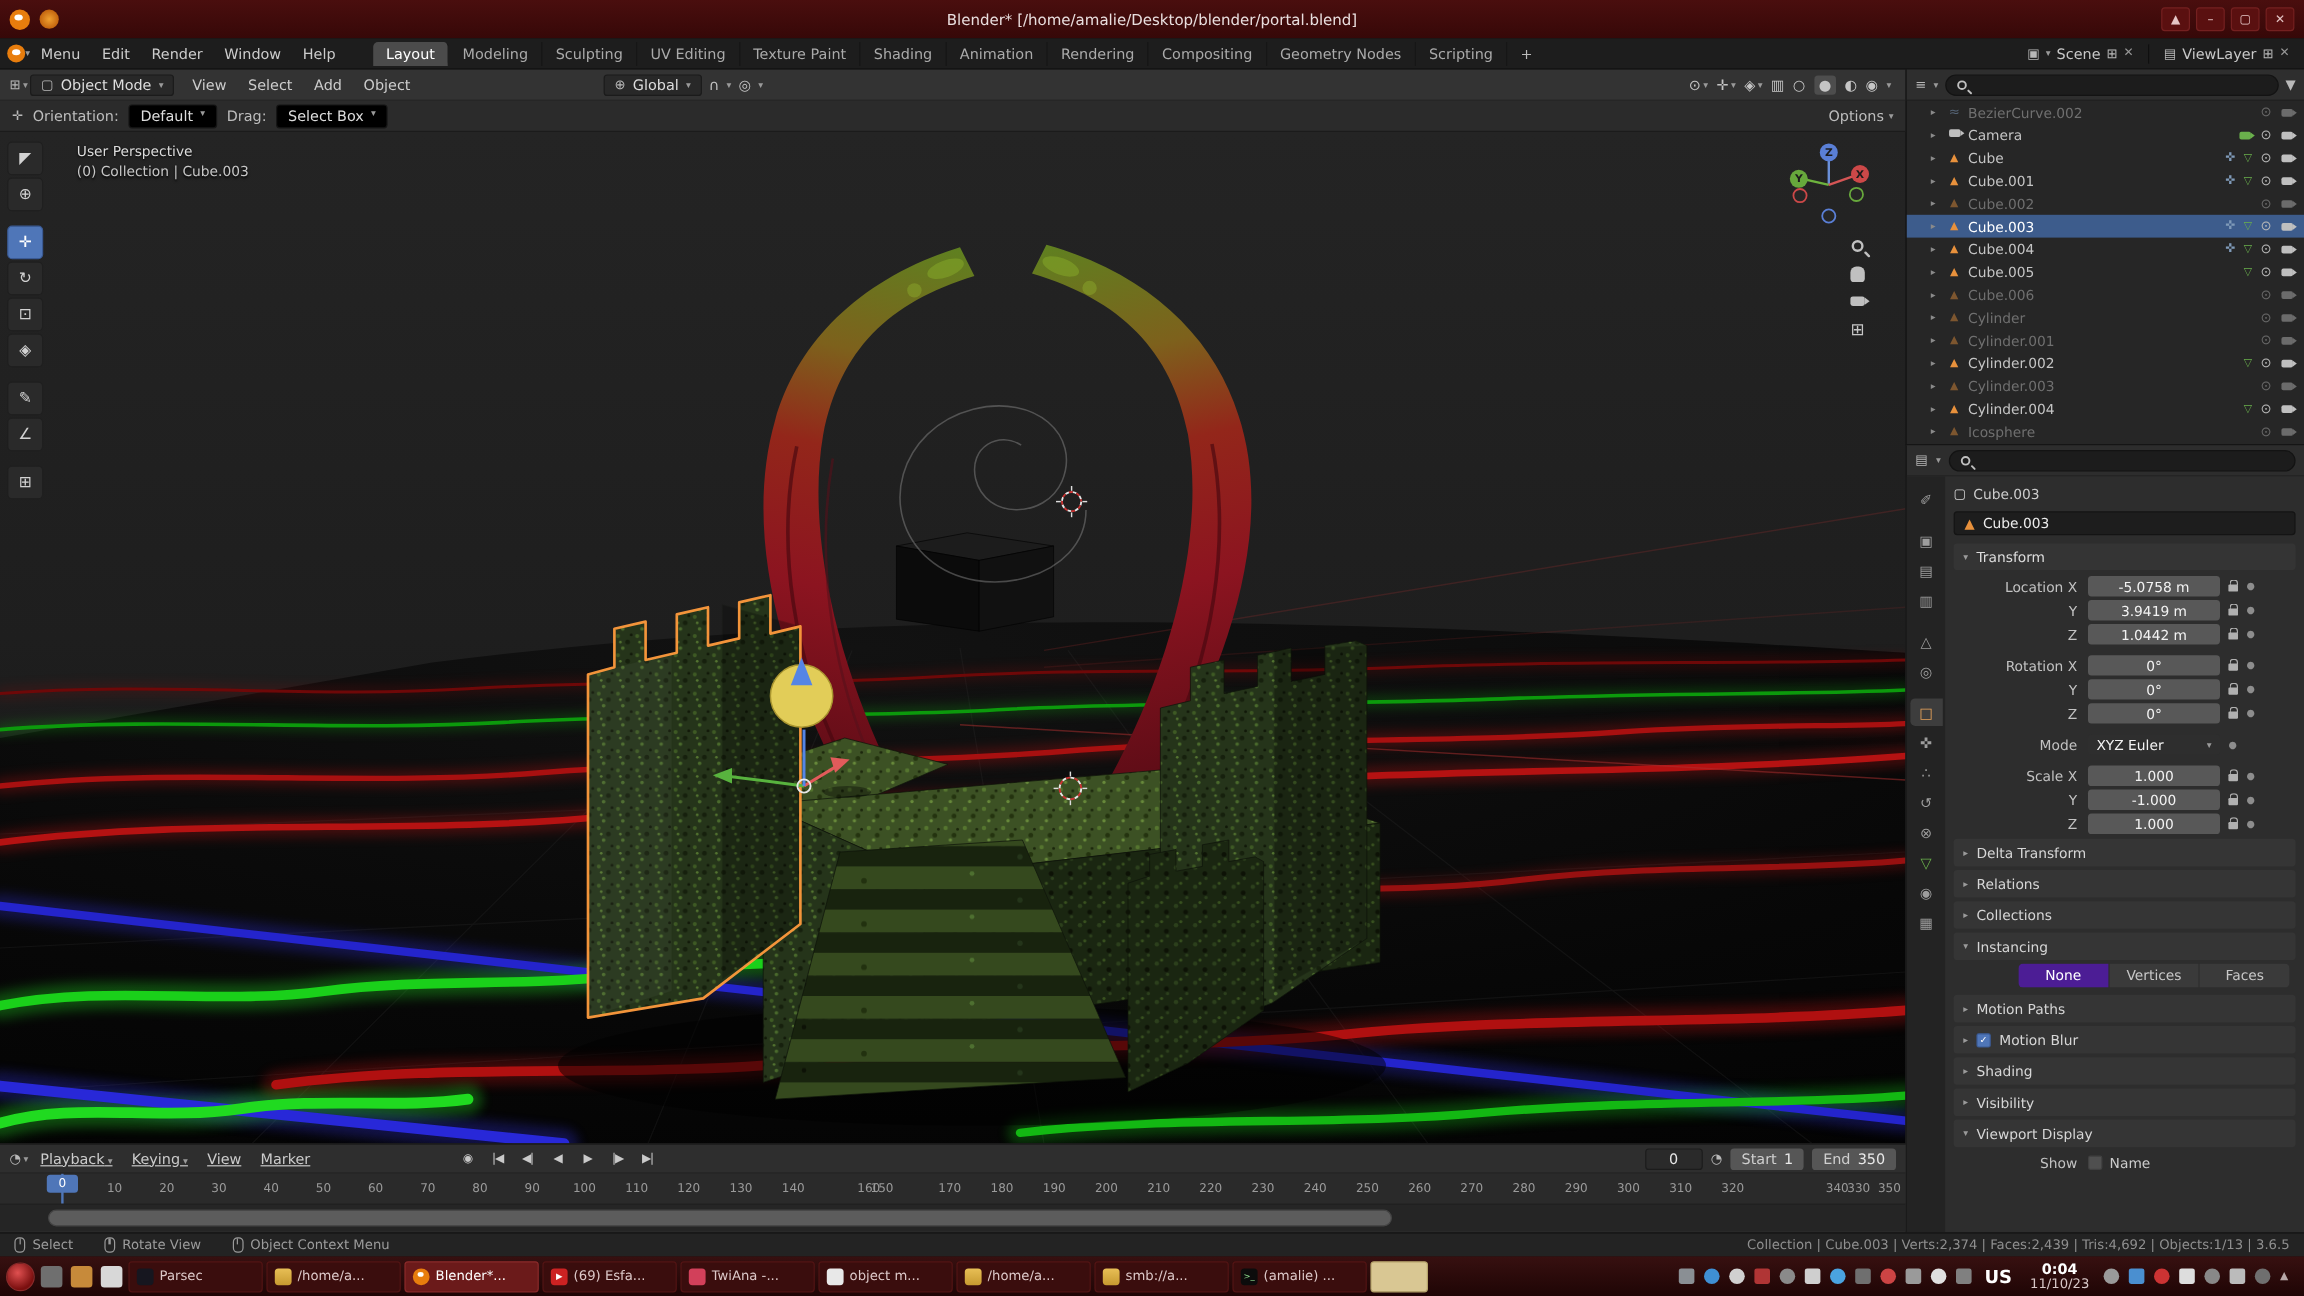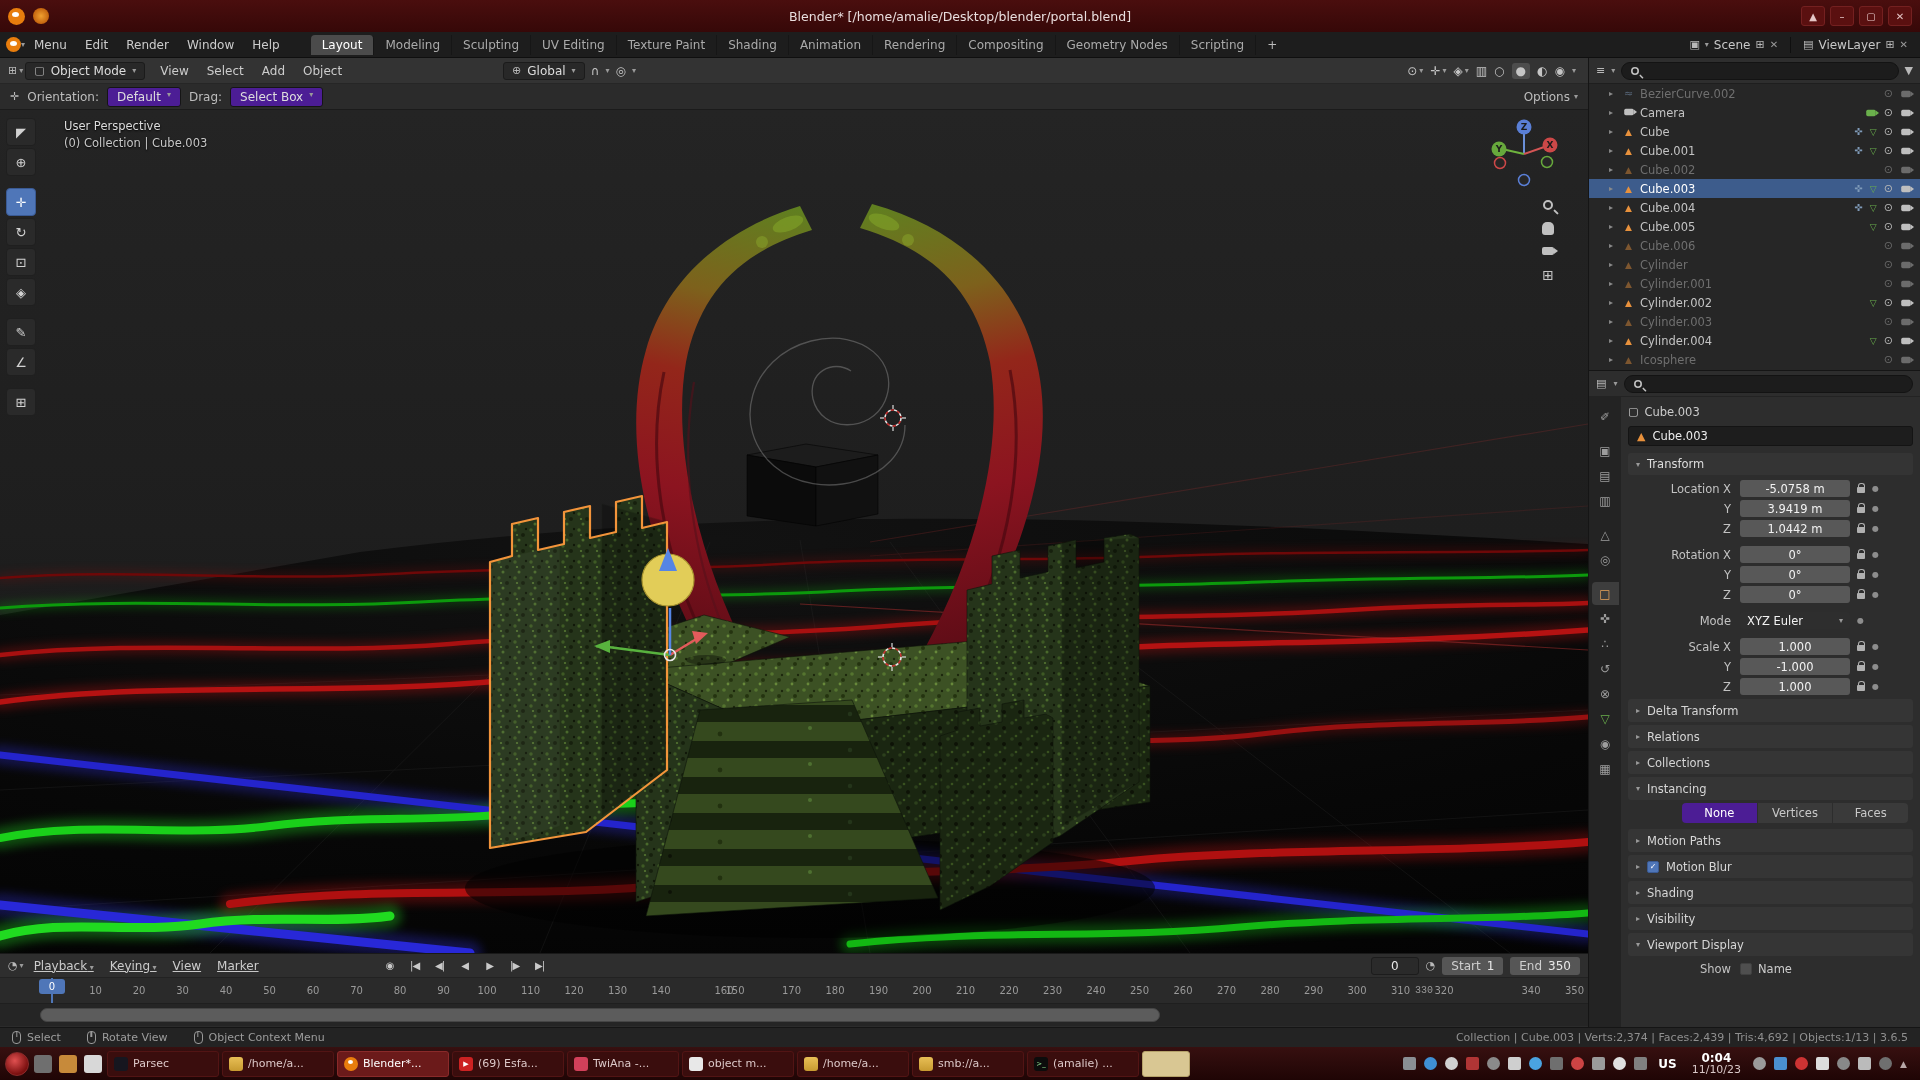--- a/index.html
+++ b/index.html
@@ -38,21 +38,21 @@
   .dd { background:#282828; border:1px solid #1b1b1b; border-radius:3px; padding:1px 8px;
     display:flex; gap:6px; align-items:center; color:#dddddd; }
   #vp-menus { display:flex; margin-left:4px; }
   #vph-center { display:flex; align-items:center; gap:6px; margin-left:150px; }
   #vph-right { margin-left:auto; display:flex; align-items:center; gap:7px; padding-right:4px; }
   .hbtn { color:#c5c5c5; font-size:12px; display:flex; align-items:center; gap:2px; }
   .hbtn.active { background:#4d4d4d; border-radius:3px; padding:1px 4px; }
 
   #tool-settings { position:absolute; top:84px; left:0; width:1588px; height:26px; background:#2b2b2b;
     border-bottom:1px solid #1b1b1b; display:flex; align-items:center; gap:8px; padding:0 10px; color:#bdbdbd; }
-  .pill { background:#4c1d95; border:1px solid #151515; border-radius:3px; padding:2px 9px;
+  .pill { background:#000000; border:1px solid #151515; border-radius:3px; padding:2px 9px;
     display:flex; align-items:flex-start; gap:6px; color:#dddddd; }
   #opts { margin-left:auto; display:flex; align-items:center; gap:4px; }
 
   
   #viewport { position:absolute; top:110px; left:0; width:1588px; height:843px; background:#161616; overflow:hidden; }
   #scene { position:absolute; inset:0; }
   .soft-layer use { filter:blur(5px); }
   #vp-toolbar { position:absolute; left:6px; top:8px; display:flex; flex-direction:column; gap:2px; z-index:5; }
   .tool-btn { width:30px; height:28px; background:rgba(43,43,43,.93); border:1px solid #1f1f1f; border-radius:4px;
     color:#d2d2d2; display:flex; align-items:center; justify-content:center; font-size:13px; }
@@ -196,21 +196,21 @@
     display:flex; align-items:center; justify-content:center; }
   .ti-twitter { background:#d2405a; }
   .ti-document { background:#e8e8e8; }
   .ti-terminal { background:#0c0c0c; }
   .ti-terminal::after { content:">_"; position:absolute; inset:0; color:#8fe08f; font-size:7px;
     display:flex; align-items:center; justify-content:center; }
   #tray { margin-left:auto; display:flex; align-items:center; gap:8px; padding-right:8px; }
   .tray-ic { width:13px; height:13px; display:inline-block; flex:none; }
   .tray-ic.circle { border-radius:50%; }
   .tray-ic.square { border-radius:2px; }
-  #kbd { color:#ffffff; font-weight:bold; font-size:12px; margin:0 3px; }
+  #kbd { color:#ffffff; font-weight:bold; font-size:15px; margin:0 3px; }
   #clock { text-align:center; line-height:12px; margin:0 4px; }
   #clock .t { color:#ffffff; font-size:12px; font-weight:bold; }
   #clock .d { color:#d8c8c8; font-size:11px;text-align:right; }
 </style>
 </head>
 <body>
 
 <div id="titlebar">
   <span class="blogo"></span>
   <span class="tb-dot"></span>
@@ -927,21 +927,21 @@
       <span class="tick" style="left: 1052.5px;">230</span>
       <span class="tick" style="left: 1096px;">240</span>
       <span class="tick" style="left: 1139.5px;">250</span>
       <span class="tick" style="left: 1183px;">260</span>
       <span class="tick" style="left: 1226.5px;">270</span>
       <span class="tick" style="left: 1270px;">280</span>
       <span class="tick" style="left: 1313.5px;">290</span>
       <span class="tick" style="left: 1357px;">300</span>
       <span class="tick" style="left: 1400.5px;">310</span>
       <span class="tick" style="left: 1444px;">320</span>
-      <span class="tick" style="left: 1424px; font-family: Liberation Mono, monospace;">330</span>
+      <span class="tick" style="left: 1549px;">330</span>
       <span class="tick" style="left: 1531px;">340</span>
       <span class="tick" style="left: 1574.5px;">350</span>
     </div>
   <div id="tl-scroll">
     <div id="tl-thumb"></div>
   </div>
 </div>
 
 <div id="statusbar">
   <div id="sb-hints">

